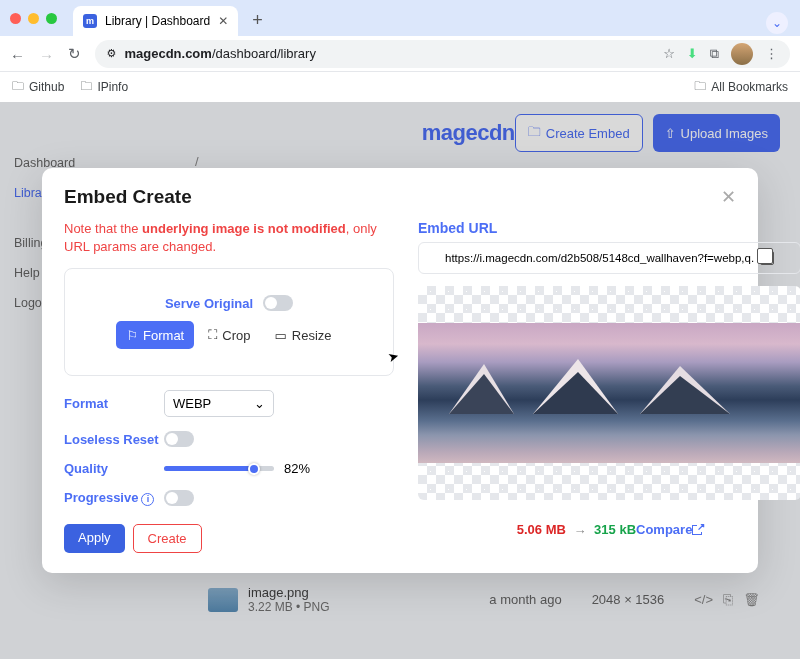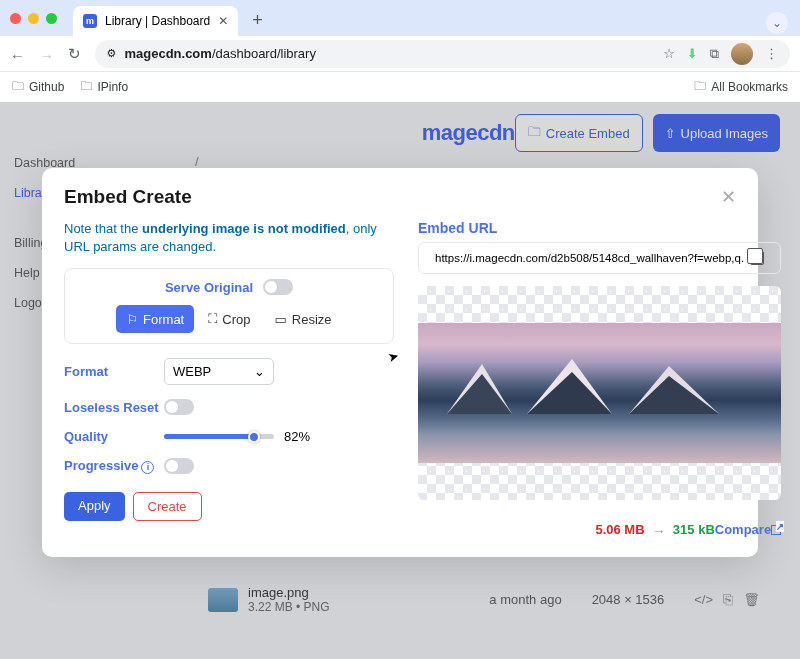--- a/index.html
+++ b/index.html
@@ -39,24 +39,24 @@
 .overlay { position: absolute; inset: 0; background: rgba(0,0,0,0.15); top: 102px; }
 
 
 .modal { position: absolute; top: 168px; left: 42px; right: 42px; background: #fff; border-radius: 10px; box-shadow: 0 10px 40px rgba(0,0,0,0.15); padding: 18px 22px 20px; }
 .modal-head { display: flex; justify-content: space-between; align-items: center; margin-bottom: 12px; }
 .modal-title { font-size: 19px; font-weight: 700; color: #1a1a1a; }
 .modal-close { color: #aaa; font-size: 18px; cursor: pointer; }
 .modal-body { display: flex; gap: 24px; }
 .left-col { flex: 0 0 330px; }
 .right-col { flex: 1; }
-.note { font-size: 13px; color: #0369a1; margin-bottom: 12px; line-height: 1.4; }
+.note { font-size: 13px; color: #ef4444; margin-bottom: 12px; line-height: 1.4; }
 .note .bold { font-weight: 700; }
 
-.serve-row { border: 1px solid #e5e7eb; border-radius: 8px; padding: 10px; }
+.serve-row { border: 1px solid #e5e7eb; border-radius: 8px; padding: 26px; }
 .serve-top { display: flex; justify-content: center; align-items: center; gap: 10px; font-size: 13px; font-weight: 600; color: #4c6ef5; margin-bottom: 10px; }
 .toggle { width: 30px; height: 16px; background: #d1d5db; border-radius: 10px; position: relative; }
 .toggle::after { content: ''; width: 12px; height: 12px; background: #fff; border-radius: 50%; position: absolute; top: 2px; left: 2px; }
 .tabs { display: flex; gap: 4px; justify-content: center; }
 .tab-btn { display: flex; align-items: center; gap: 5px; padding: 6px 10px; border-radius: 5px; font-size: 13px; font-weight: 500; cursor: pointer; }
 .tab-btn.active { background: #4c6ef5; color: #fff; }
 .tab-btn.inactive { color: #333; }
 
 .form-row { display: flex; align-items: center; margin-top: 14px; font-size: 13px; }
 .form-label { width: 100px; color: #4c6ef5; font-weight: 600; }
@@ -66,21 +66,21 @@
 .slider { width: 110px; height: 5px; background: #d1d5db; border-radius: 3px; position: relative; }
 .slider-fill { position: absolute; height: 100%; width: 82%; background: #4c6ef5; border-radius: 3px; }
 .slider-thumb { position: absolute; left: 82%; top: 50%; transform: translate(-50%,-50%); width: 12px; height: 12px; background: #4c6ef5; border: 2px solid #fff; border-radius: 50%; box-shadow: 0 0 3px rgba(0,0,0,0.3); }
 .slider-val { font-size: 13px; font-weight: 500; }
 
 .action-row { display: flex; gap: 8px; justify-content: flex-start; margin-top: 18px; }
 .btn-apply { background: #3b62e0; color: #fff; padding: 6px 14px; border-radius: 5px; font-size: 13px; font-weight: 500; cursor: pointer; }
 .btn-reset { border: 1px solid #ef4444; color: #ef4444; background: #fff; padding: 6px 14px; border-radius: 5px; font-size: 13px; font-weight: 500; cursor: pointer; }
 
 .sec-label { color: #4c6ef5; font-weight: 700; font-size: 14px; margin-bottom: 6px; }
-.url-box { border: 1px solid #e5e7eb; border-radius: 6px; padding: 8px 16px; font-family: ui-monospace, monospace; font-size: 11.5px; display: flex; justify-content: space-between; align-items: center; margin-bottom: 12px; }
+.url-box { border: 1px solid #e5e7eb; border-radius: 6px; padding: 8px 26px; font-family: ui-monospace, monospace; font-size: 11.5px; display: flex; justify-content: space-between; align-items: center; margin-bottom: 12px; }
 .copy-icon { width: 14px; height: 14px; border: 1.5px solid #555; border-radius: 2px; position: relative; flex-shrink: 0; margin-left: 6px; }
 .copy-icon::before { content:''; position:absolute; width:14px; height:14px; border:1.5px solid #555; border-radius:2px; top:-4px; left:-4px; background:#fff; }
 
 .preview-box { border-radius: 6px; overflow: hidden; position: relative; height: 214px;
   background-image:
     linear-gradient(45deg,#e5e7eb 25%,transparent 25%),
     linear-gradient(-45deg,#e5e7eb 25%,transparent 25%),
     linear-gradient(45deg,transparent 75%,#e5e7eb 75%),
     linear-gradient(-45deg,transparent 75%,#e5e7eb 75%);
   background-size: 18px 18px;
@@ -91,21 +91,21 @@
 .preview-img { width: 100%; height: 140px; background: linear-gradient(180deg,#c9a8c4 0%,#d8b8cc 15%,#a89cc0 28%,#4a5b78 45%,#2d3e5a 55%,#5a6f8e 70%,#8b95ad 80%,#b8a8b8 92%,#d0b8c0 100%); position:relative; }
 .mountains { position:absolute; top:30%; left:0; right:0; height:35%; }
 .mtn { position:absolute; bottom:0; }
 .mtn1 { left:8%; width:0; height:0; border-left:35px solid transparent; border-right:30px solid transparent; border-bottom:50px solid #e8e0e4; }
 .mtn1b { left:8%; width:0; height:0; border-left:35px solid transparent; border-right:30px solid transparent; border-bottom:40px solid #3a4458; }
 .mtn2 { left:30%; width:0; height:0; border-left:45px solid transparent; border-right:40px solid transparent; border-bottom:55px solid #ede5e8; }
 .mtn2b { left:30%; width:0; height:0; border-left:45px solid transparent; border-right:40px solid transparent; border-bottom:42px solid #2f3a4f; }
 .mtn3 { left:58%; width:0; height:0; border-left:40px solid transparent; border-right:50px solid transparent; border-bottom:48px solid #e5dde2; }
 .mtn3b { left:58%; width:0; height:0; border-left:40px solid transparent; border-right:50px solid transparent; border-bottom:38px solid #333e52; }
 
-.stats-row { display: flex; justify-content: flex-end; align-items: center; margin-top: 22px; font-size: 13px; }
+.stats-row { display: flex; justify-content: center; align-items: center; margin-top: 22px; font-size: 13px; }
 .size-before { color: #dc2626; font-weight: 600; }
 .size-after { color: #16a34a; font-weight: 600; }
 .arrow { color: #888; margin: 0 4px; }
 .compare { color: #4c6ef5; font-weight: 600; display: flex; align-items: center; gap: 0; }
 .ext-icon { width: 10px; height: 10px; border: 1.5px solid #4c6ef5; position: relative; }
 .ext-icon::after { content:'↗'; position:absolute; top:-5px; right:-4px; font-size:10px; color:#4c6ef5; background:#fff; }
 
 
 .file-row { position: absolute; bottom: 45px; left: 208px; right: 40px; display: flex; align-items: center; gap: 10px; font-size: 13px; color: #444; }
 .thumb { width: 30px; height: 24px; background: linear-gradient(#8fb8d8,#5a8fb8); border-radius: 3px; }

